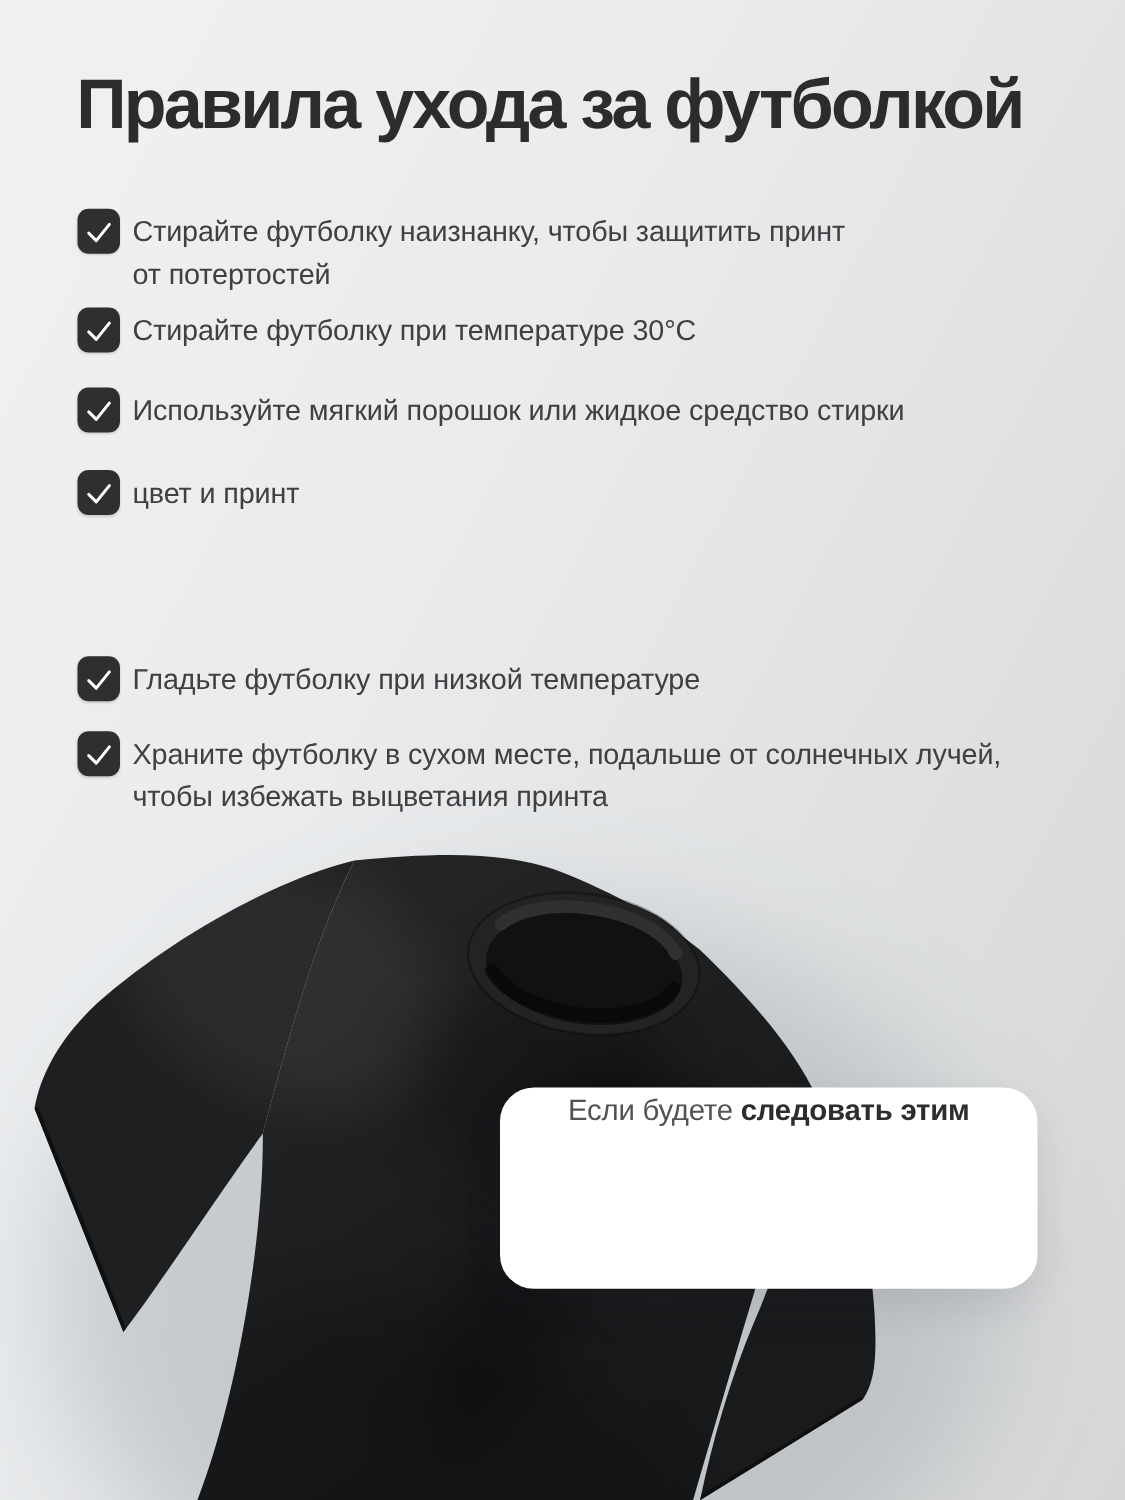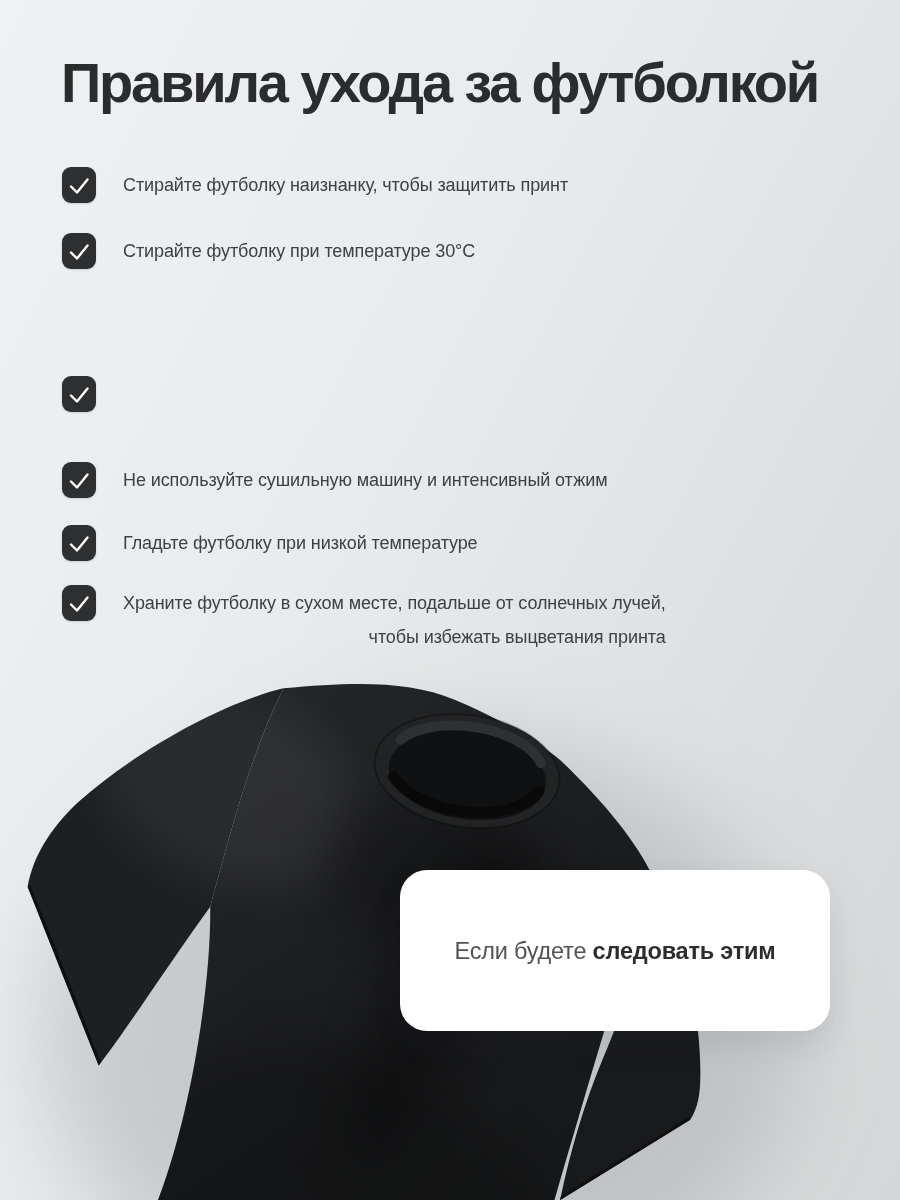--- a/index.html
+++ b/index.html
@@ -24,32 +24,31 @@
     display:flex; align-items:flex-start;
   }
   .checkbox {
     flex:0 0 auto;
     width:34px; height:36px; border-radius:9px;
     background:#2e2f31;
     display:flex; align-items:center; justify-content:center;
     box-shadow:0 1px 2px rgba(0,0,0,0.15);
   }
   .item-text {
-    margin-left:27px; padding-top:1px;
-    font-size:18px; line-height:34px; letter-spacing:-0.1px;
+    margin-left:10px; padding-top:1px;
+    font-size:23px; line-height:34px; letter-spacing:-0.1px;
     color:#3f4042;
-    text-align:right;
   }
   .item-line { display:block; white-space:nowrap; }
   .note-card {
     position:absolute; left:400px; top:870px; z-index:3;
     width:430px; height:161px; border-radius:27px;
     background:#ffffff;
     box-shadow:0 14px 30px rgba(40,44,48,0.10);
-    display:flex; flex-direction:column; justify-content:center;
+    display:flex; flex-direction:column; justify-content:space-between;
     text-align:center;
     font-size:23.5px; line-height:36px; letter-spacing:-0.2px;
     color:#515355;
   }
   .note-line { white-space:nowrap; }
   .note-bold { font-weight:700; color:#2c2d2f; }
 </style>
 </head>
 <body>
 
@@ -120,55 +119,57 @@
   <h1 class="page-title">Правила ухода за футболкой</h1>
 
   <div class="care-item" style="top:167px">
     <span class="checkbox">
       <svg width="34" height="34" viewBox="0 0 34 34">
           <polyline points="9,18.5 15,24.5 25.5,11.5" fill="none" stroke="#ffffff" stroke-width="2.4" stroke-linecap="round" stroke-linejoin="round"></polyline>
         </svg>
     </span>
     <div class="item-text">
       <span class="item-line">Стирайте футболку наизнанку, чтобы защитить принт</span>
+      <span class="item-line">от потертостей</span>
     </div>
   </div>
 
-  <div class="care-item" style="top:233px">
+  <div class="care-item" style="top:246px">
     <span class="checkbox">
       <svg width="34" height="34" viewBox="0 0 34 34">
           <polyline points="9,18.5 15,24.5 25.5,11.5" fill="none" stroke="#ffffff" stroke-width="2.4" stroke-linecap="round" stroke-linejoin="round"></polyline>
         </svg>
     </span>
     <div class="item-text">
       <span class="item-line">Стирайте футболку при температуре 30°C</span>
     </div>
   </div>
 
+  <div class="care-item" style="top:310px">
+    <span class="checkbox">
+      <svg width="34" height="34" viewBox="0 0 34 34">
+          <polyline points="9,18.5 15,24.5 25.5,11.5" fill="none" stroke="#ffffff" stroke-width="2.4" stroke-linecap="round" stroke-linejoin="round"></polyline>
+        </svg>
+    </span>
+    <div class="item-text">
+      <span class="item-line">Используйте мягкий порошок или жидкое средство стирки</span>
+    </div>
+  </div>
 
   <div class="care-item" style="top:376px">
     <span class="checkbox">
       <svg width="34" height="34" viewBox="0 0 34 34">
           <polyline points="9,18.5 15,24.5 25.5,11.5" fill="none" stroke="#ffffff" stroke-width="2.4" stroke-linecap="round" stroke-linejoin="round"></polyline>
         </svg>
     </span>
     <div class="item-text">
+      <span class="item-line">цвет и принт</span>
     </div>
   </div>
 
-  <div class="care-item" style="top:462px">
-    <span class="checkbox">
-      <svg width="34" height="34" viewBox="0 0 34 34">
-          <polyline points="9,18.5 15,24.5 25.5,11.5" fill="none" stroke="#ffffff" stroke-width="2.4" stroke-linecap="round" stroke-linejoin="round"></polyline>
-        </svg>
-    </span>
-    <div class="item-text">
-      <span class="item-line">Не используйте сушильную машину и интенсивный отжим</span>
-    </div>
-  </div>
 
   <div class="care-item" style="top:525px">
     <span class="checkbox">
       <svg width="34" height="34" viewBox="0 0 34 34">
           <polyline points="9,18.5 15,24.5 25.5,11.5" fill="none" stroke="#ffffff" stroke-width="2.4" stroke-linecap="round" stroke-linejoin="round"></polyline>
         </svg>
     </span>
     <div class="item-text">
       <span class="item-line">Гладьте футболку при низкой температуре</span>
     </div>

